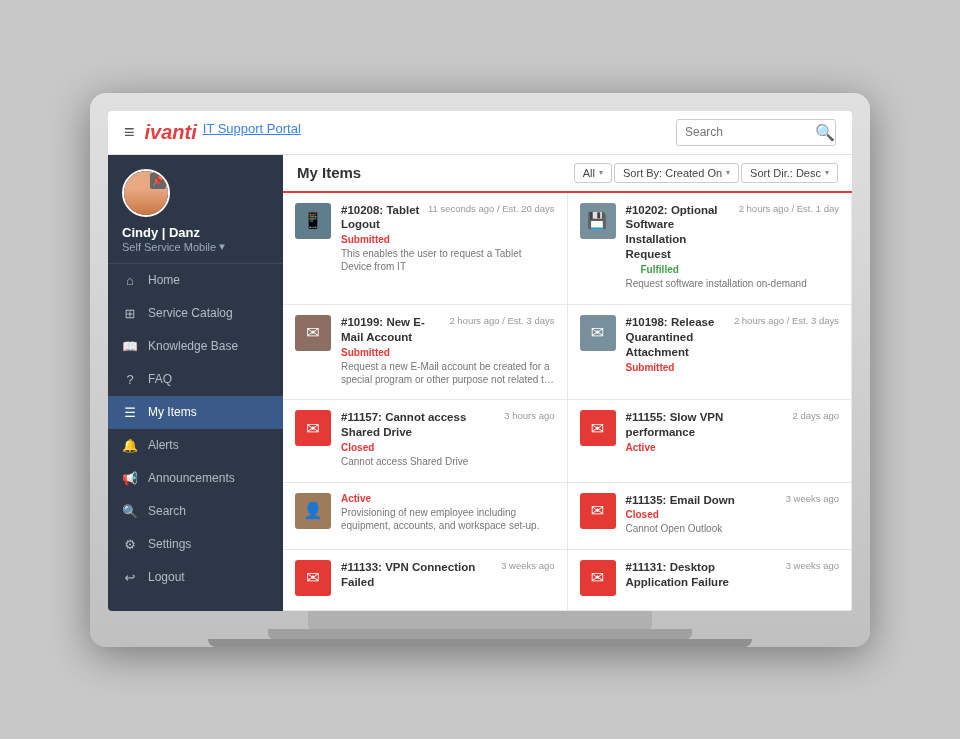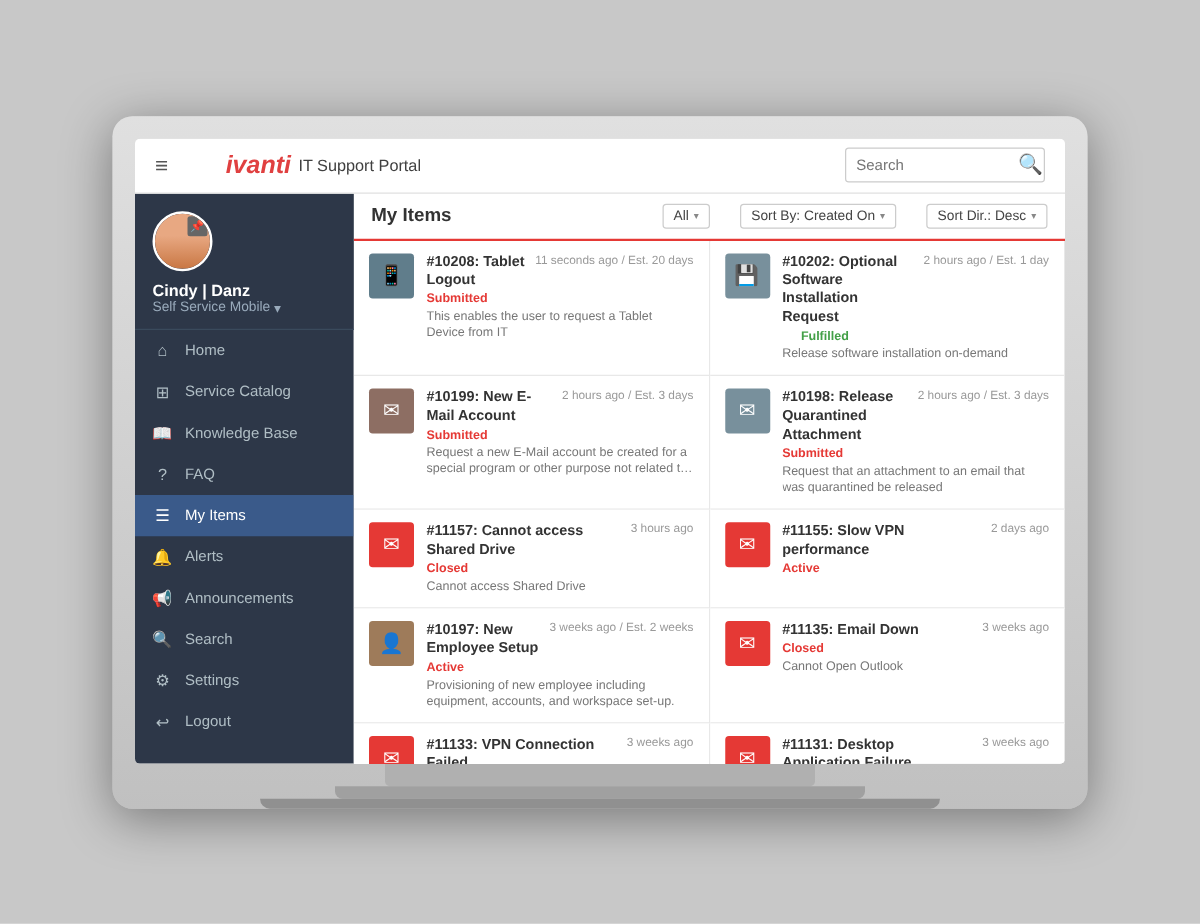--- a/index.html
+++ b/index.html
@@ -66,36 +66,35 @@
 
     .hamburger {
       font-size: 18px;
       color: #555;
       margin-right: 10px;
       cursor: pointer;
     }
 
     .brand {
       display: flex;
-      align-items: center;
       gap: 6px;
       flex: 1;
-      margin-left: 36px;
     }
 
     .brand-logo {
       color: #e04040;
       font-size: 20px;
       font-weight: 900;
       font-style: italic;
     }
 
     .brand-title {
-      color: #404040;
+      color: #3b82f6;
       font-size: 13px;
+      text-decoration: underline;
     }
 
     .search-bar {
       display: flex;
       align-items: center;
       border: 1px solid #ccc;
       border-radius: 3px;
       padding: 3px 8px;
       width: 160px;
     }
@@ -170,21 +169,21 @@
     .user-name {
       color: #fff;
       font-size: 13px;
       font-weight: 600;
     }
 
     .user-role {
       color: #9ab;
       font-size: 11px;
       display: flex;
-      align-items: center;
+      align-items: flex-end;
       gap: 3px;
       cursor: pointer;
     }
 
     .nav-item {
       display: flex;
       align-items: center;
       gap: 10px;
       padding: 9px 14px;
       color: #b0bec5;
@@ -225,21 +224,21 @@
 
     .content-title {
       font-size: 15px;
       font-weight: 600;
       color: #333;
     }
 
     .header-controls {
       display: flex;
       align-items: center;
-      gap: 24px;
+      gap: 2px;
       padding-left: 26px;
     }
 
     .dropdown-btn {
       display: flex;
       align-items: center;
       gap: 4px;
       border: 1px solid #ccc;
       border-radius: 3px;
       padding: 3px 8px;
@@ -451,21 +450,21 @@
     </div>
   </div>
               <div class="item-card">
     <div class="item-icon software">💾</div>
     <div class="item-content">
       <div class="item-header">
         <span class="item-title">#10202: Optional Software Installation Request</span>
         <span class="item-time">2 hours ago / Est. 1 day</span>
       </div>
       <div class="item-status status-fulfilled">Fulfilled</div>
-      <div class="item-desc">Release software installation on-demand</div>
+      <div class="item-desc">Request software installation on-demand</div>
     </div>
   </div>
               <div class="item-card">
     <div class="item-icon email-acc">✉</div>
     <div class="item-content">
       <div class="item-header">
         <span class="item-title">#10199: New E-Mail Account</span>
         <span class="item-time">2 hours ago / Est. 3 days</span>
       </div>
       <div class="item-status status-submitted">Submitted</div>
@@ -473,21 +472,20 @@
     </div>
   </div>
               <div class="item-card">
     <div class="item-icon quarantine">✉</div>
     <div class="item-content">
       <div class="item-header">
         <span class="item-title">#10198: Release Quarantined Attachment</span>
         <span class="item-time">2 hours ago / Est. 3 days</span>
       </div>
       <div class="item-status status-submitted">Submitted</div>
-      <div class="item-desc">Request that an attachment to an email that was quarantined be released</div>
     </div>
   </div>
               <div class="item-card">
     <div class="item-icon red">✉</div>
     <div class="item-content">
       <div class="item-header">
         <span class="item-title">#11157: Cannot access Shared Drive</span>
         <span class="item-time">3 hours ago</span>
       </div>
       <div class="item-status status-closed">Closed</div>
@@ -500,24 +498,20 @@
       <div class="item-header">
         <span class="item-title">#11155: Slow VPN performance</span>
         <span class="item-time">2 days ago</span>
       </div>
       <div class="item-status status-active">Active</div>
     </div>
   </div>
               <div class="item-card">
     <div class="item-icon employee">👤</div>
     <div class="item-content">
-      <div class="item-header">
-        <span class="item-title">#10197: New Employee Setup</span>
-        <span class="item-time">3 weeks ago / Est. 2 weeks</span>
-      </div>
       <div class="item-status status-active">Active</div>
       <div class="item-desc">Provisioning of new employee including equipment, accounts, and workspace set-up.</div>
     </div>
   </div>
               <div class="item-card">
     <div class="item-icon red">✉</div>
     <div class="item-content">
       <div class="item-header">
         <span class="item-title">#11135: Email Down</span>
         <span class="item-time">3 weeks ago</span>

